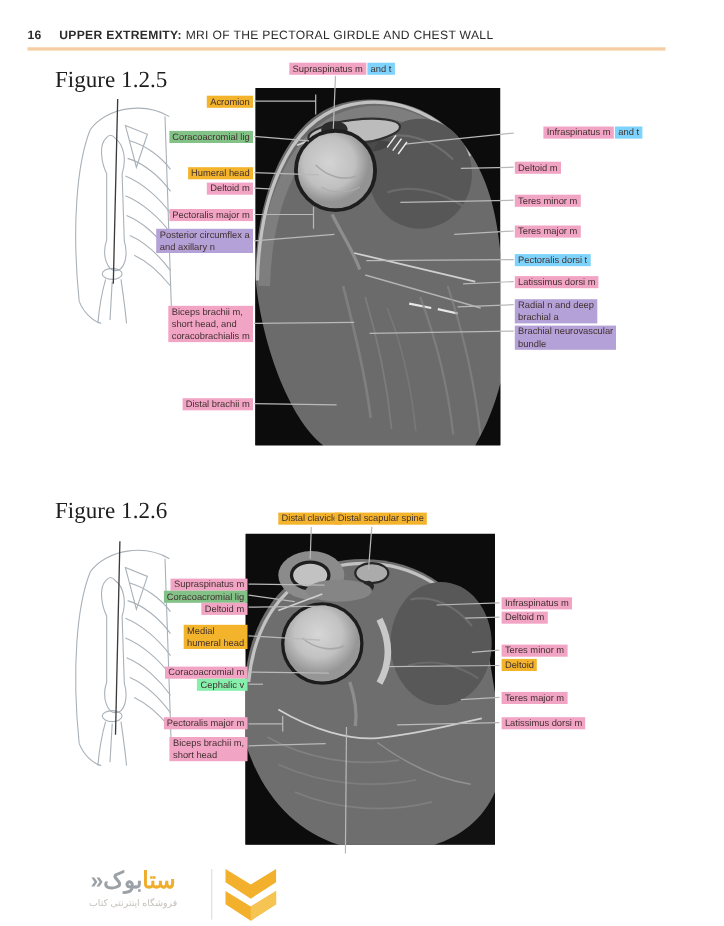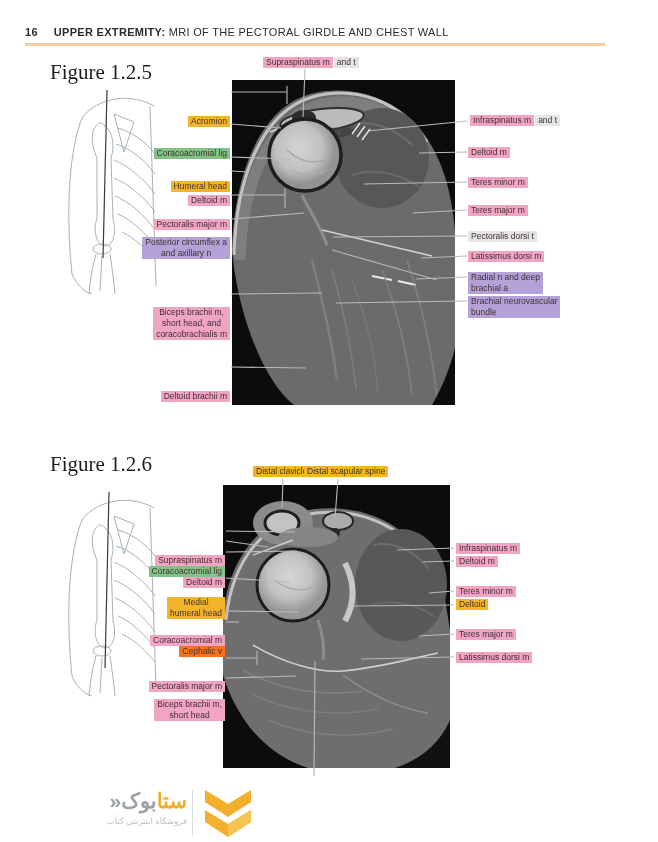--- a/index.html
+++ b/index.html
@@ -12,36 +12,36 @@
   .hdr b{font-weight:bold;text-align:right;}
   .hdr .pgnum{font-weight:bold;margin-right:16px;}
   .hdr-rule{position:absolute;left:25px;top:43px;width:580px;height:3px;background:#f6cda2;}
 
   
   .figtitle{position:absolute;font-family:"Liberation Serif",serif;font-size:21px;color:#1d1d1d;}
 
   
   .lbl{position:absolute;z-index:3;font-size:8.5px;line-height:11px;color:#42302f;
        padding:0 3px;white-space:nowrap;}
-  .lbl.ra{text-align:center;margin-top:29px;}
+  .lbl.ra{text-align:left;}
   .lbl.nopad{padding:0;background:none;}
   .lbl .part{padding:0 3px;display:inline-block;}
   .bg-pink{background:#f2a4c5;}
-  .bg-orange{background:#e5e5e5;}
+  .bg-orange{background:#7dd3fc;}
   .bg-yellow{background:#f3b42b;}
   .bg-green{background:#83c287;}
   .bg-purple{background:#b4a1d7;}
-  .bg-blue{background:#f97316;}
+  .bg-blue{background:#86efac;}
 
   .mri{position:absolute;z-index:1;}
   .sketch{position:absolute;z-index:1;}
   .lines{position:absolute;left:0;top:0;z-index:2;pointer-events:none;}
 
   
-  .brand{position:absolute;left:55px;top:789px;width:132px;}
+  .brand{position:absolute;left:55px;top:789px;width:132px;text-align:center;}
   .brand-word{font-size:21px;font-weight:bold;line-height:24px;direction:rtl;}
   .brand-word .y{color:#f0ad2b;}
   .brand-word .g{color:#9ba1a7;}
   .brand-sub{font-size:8.5px;color:#c4c0ba;margin-top:3px;direction:rtl;}
   .brand-divider{position:absolute;left:192px;top:790px;width:1px;height:46px;background:#dcdcdc;}
   .brand-mark{position:absolute;left:202px;top:786px;}
   .store{position:absolute;right:15px;top:782px;text-align:right;color:#2f2f2f;}
   .store-fa{font-size:13.5px;font-weight:600;direction:rtl;}
   .store-url{margin-top:7px;font-size:15px;font-weight:bold;letter-spacing:5.5px;color:#383838;}
   .store-url .hl{color:#f0ad2b;}
@@ -119,23 +119,23 @@
   <div class="lbl nopad" style="left:263px;top:57px;">
     <span class="part bg-pink">Supraspinatus m</span><span class="part bg-orange" style="margin-left:1px;">and t</span>
   </div>
   <div class="lbl ra bg-yellow" style="right:428px;top:87px;">Acromion</div>
   <div class="lbl ra bg-green" style="right:428px;top:119px;">Coracoacromial lig</div>
   <div class="lbl ra bg-yellow" style="right:428px;top:152px;">Humeral head</div>
   <div class="lbl ra bg-pink" style="right:428px;top:166px;">Deltoid m</div>
   <div class="lbl ra bg-pink" style="right:428px;top:190px;">Pectoralis major m</div>
   <div class="lbl ra bg-purple" style="right:428px;top:208px;">Posterior circumflex a<br>and axillary n</div>
   <div class="lbl ra bg-pink" style="right:428px;top:278px;">Biceps brachii m,<br>short head, and<br>coracobrachialis m</div>
-  <div class="lbl ra bg-pink" style="right:428px;top:362px;">Deltoid brachii m</div>
-
-  <div class="lbl nopad" style="left:460px;top:115px;padding-left:10px;">
+  <div class="lbl ra bg-pink" style="right:428px;top:362px;">Distal brachii m</div>
+
+  <div class="lbl nopad" style="left:484px;top:115px;padding-left:10px;">
     <span class="part bg-pink">Infraspinatus m</span><span class="part bg-orange" style="margin-left:1px;">and t</span>
   </div>
   <div class="lbl bg-pink" style="left:468px;top:147px;">Deltoid m</div>
   <div class="lbl bg-pink" style="left:468px;top:177px;">Teres minor m</div>
   <div class="lbl bg-pink" style="left:468px;top:205px;">Teres major m</div>
   <div class="lbl bg-orange" style="left:468px;top:231px;">Pectoralis dorsi t</div>
   <div class="lbl bg-pink" style="left:468px;top:251px;">Latissimus dorsi m</div>
   <div class="lbl bg-purple" style="left:468px;top:272px;">Radial n and deep<br>brachial a</div>
   <div class="lbl bg-purple" style="left:468px;top:296px;">Brachial neurovascular<br>bundle</div>
 

